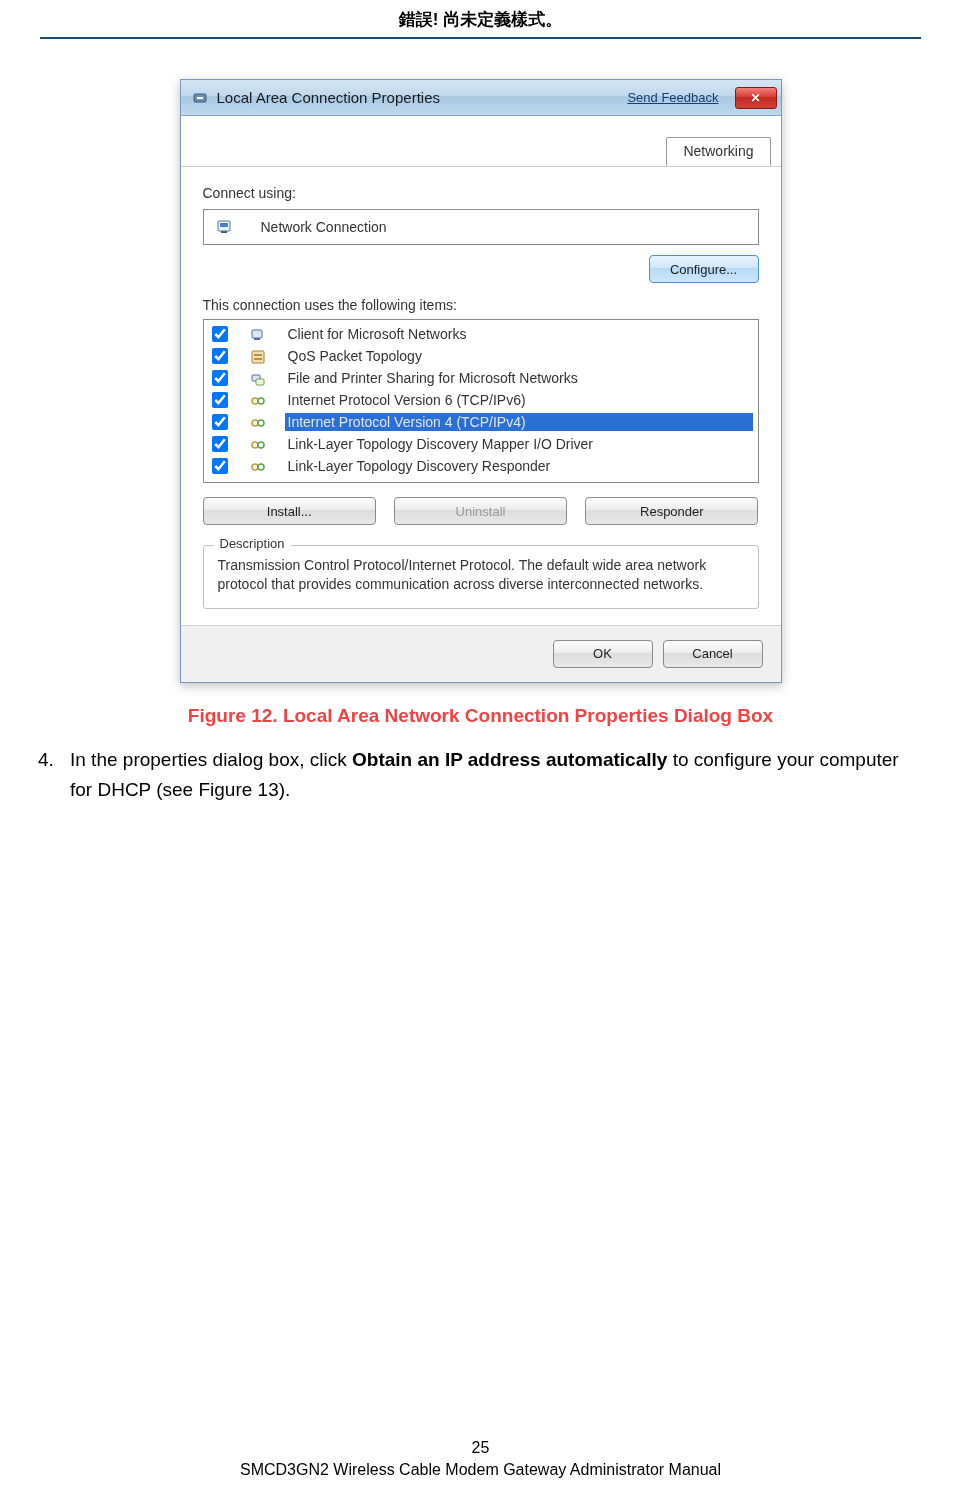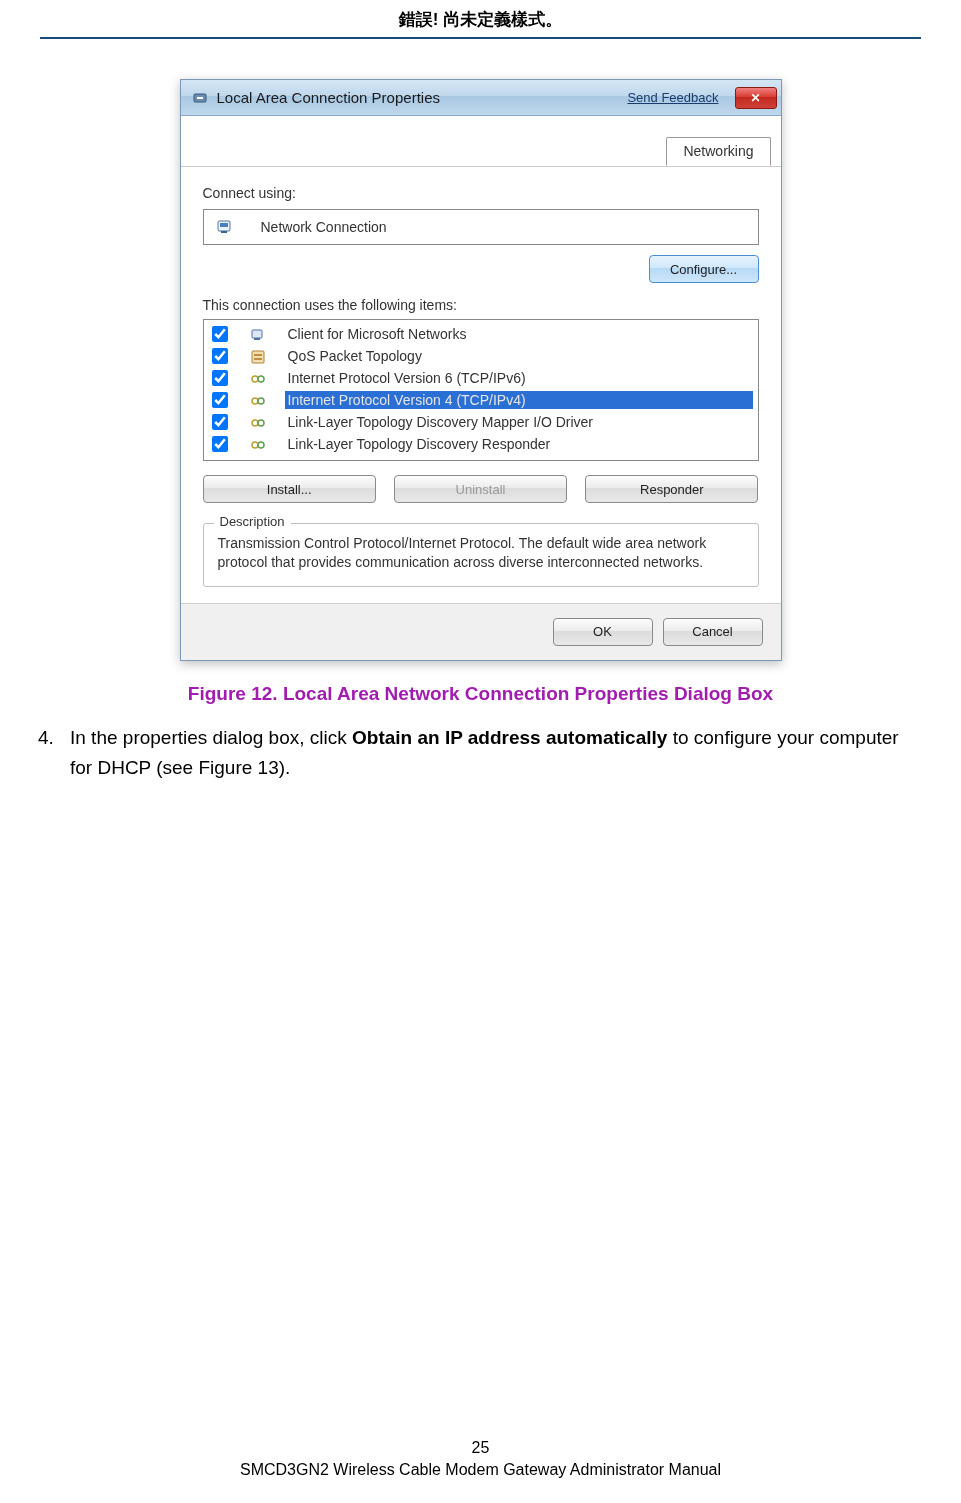--- a/index.html
+++ b/index.html
@@ -229,21 +229,21 @@
       border-top: 1px solid #d0d0d0;
     }
     .dialog-footer .win-btn {
       min-width: 100px;
     }
     .figure-caption {
       text-align: center;
       font-weight: bold;
       font-size: 19px;
       margin: 22px 0 18px;
-      color: #a21caf;
+      color: #ef4444;
     }
     .step-block {
       display: flex;
       padding: 0 38px;
       gap: 12px;
       font-size: 19px;
       line-height: 1.6;
       color: #000;
     }
     .step-num {
@@ -328,20 +328,30 @@
                 <rect x="4" y="5" width="8" height="2" fill="#c09040"></rect>
                 <rect x="4" y="9" width="8" height="2" fill="#c09040"></rect>
               </svg>
             </span>
             <span class="item-label">QoS Packet Topology</span>
           </div>
           <div class="item-row">
             <input type="checkbox" checked="" style="">
             <span class="item-icon">
               <svg width="16" height="16" viewBox="0 0 16 16">
+                <rect x="2" y="4" width="8" height="6" rx="1" fill="#dce8f4" stroke="#5070a0"></rect>
+                <rect x="6" y="8" width="8" height="6" rx="1" fill="#e8f4dc" stroke="#70a050"></rect>
+              </svg>
+            </span>
+            <span class="item-label">File and Printer Sharing for Microsoft Networks</span>
+          </div>
+          <div class="item-row">
+            <input type="checkbox" checked="" style="">
+            <span class="item-icon">
+              <svg width="16" height="16" viewBox="0 0 16 16">
                 <circle cx="5" cy="8" r="3" fill="none" stroke="#c0a030" stroke-width="1.5"></circle>
                 <circle cx="11" cy="8" r="3" fill="none" stroke="#60a050" stroke-width="1.5"></circle>
               </svg>
             </span>
             <span class="item-label">Internet Protocol Version 6 (TCP/IPv6)</span>
           </div>
           <div class="item-row">
             <input type="checkbox" checked="" style="">
             <span class="item-icon">
               <svg width="16" height="16" viewBox="0 0 16 16">

